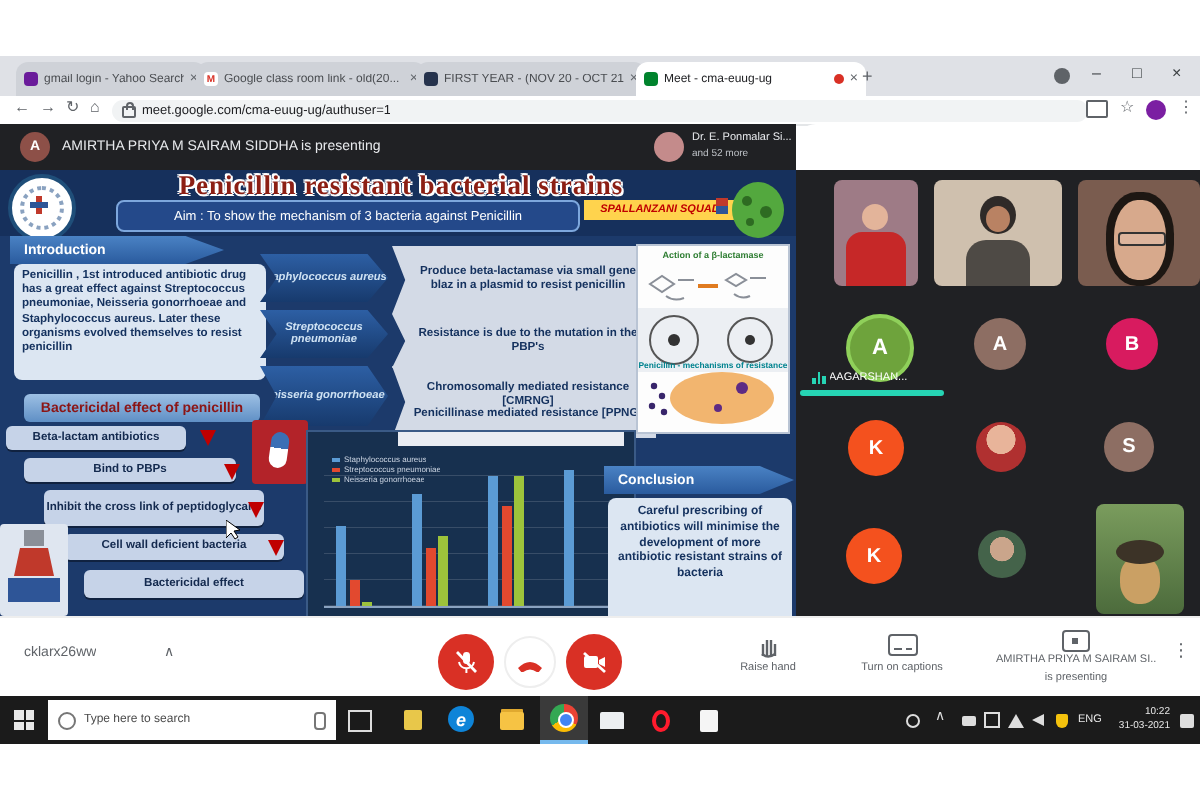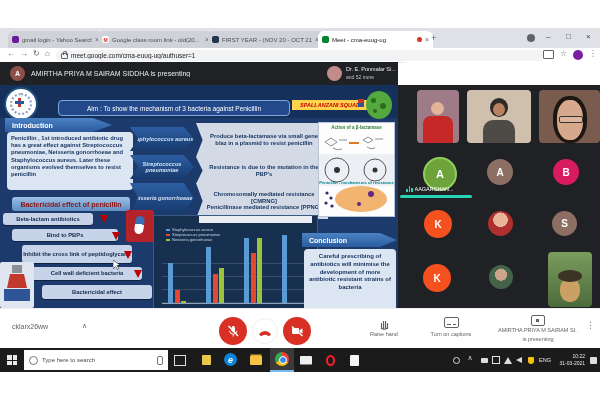--- a/index.html
+++ b/index.html
@@ -146,20 +146,21 @@
 
   <div class="abs slide">
 
     <div class="abs" style="left:0;top:0;width:398px;height:33px;background:#16305c;"></div>
     <div class="abs circ" style="left:4px;top:2px;width:34px;height:34px;background:#fff;border:2px solid #1f4e79;box-sizing:border-box;">
       <span style="width:18px;height:18px;border-radius:50%;border:2px dotted #8aa2c0;display:block;position:relative;">
         <i style="position:absolute;left:6px;top:3px;width:3px;height:9px;background:#c0392b;"></i>
         <i style="position:absolute;left:3px;top:6px;width:9px;height:3px;background:#2e5597;"></i>
       </span>
     </div>
+    <div class="abs txt stitle" style="left:48px;top:0px;width:305px;text-align:center;">Penicillin resistant bacterial strains</div>
     <div class="abs aimbox txt" style="left:58px;top:15px;width:230px;height:14px;">Aim : To show the mechanism of 3 bacteria against Penicillin</div>
     <div class="abs squad" style="left:292px;top:15px;width:76px;height:10px;">SPALLANZANI SQUAD</div>
 
     <div class="abs" style="left:358px;top:2px;width:38px;height:38px;">
       <span style="position:absolute;left:8px;top:4px;width:26px;height:28px;border-radius:50%;background:#53a83e;display:block;">
         <i style="position:absolute;left:5px;top:7px;width:5px;height:5px;border-radius:50%;background:#2e6b22;"></i>
         <i style="position:absolute;left:14px;top:12px;width:6px;height:6px;border-radius:50%;background:#2e6b22;"></i>
         <i style="position:absolute;left:7px;top:18px;width:4px;height:4px;border-radius:50%;background:#2e6b22;"></i>
       </span>
       <span style="position:absolute;left:0;top:12px;width:6px;height:4px;background:#c0392b;display:block;"></span>

